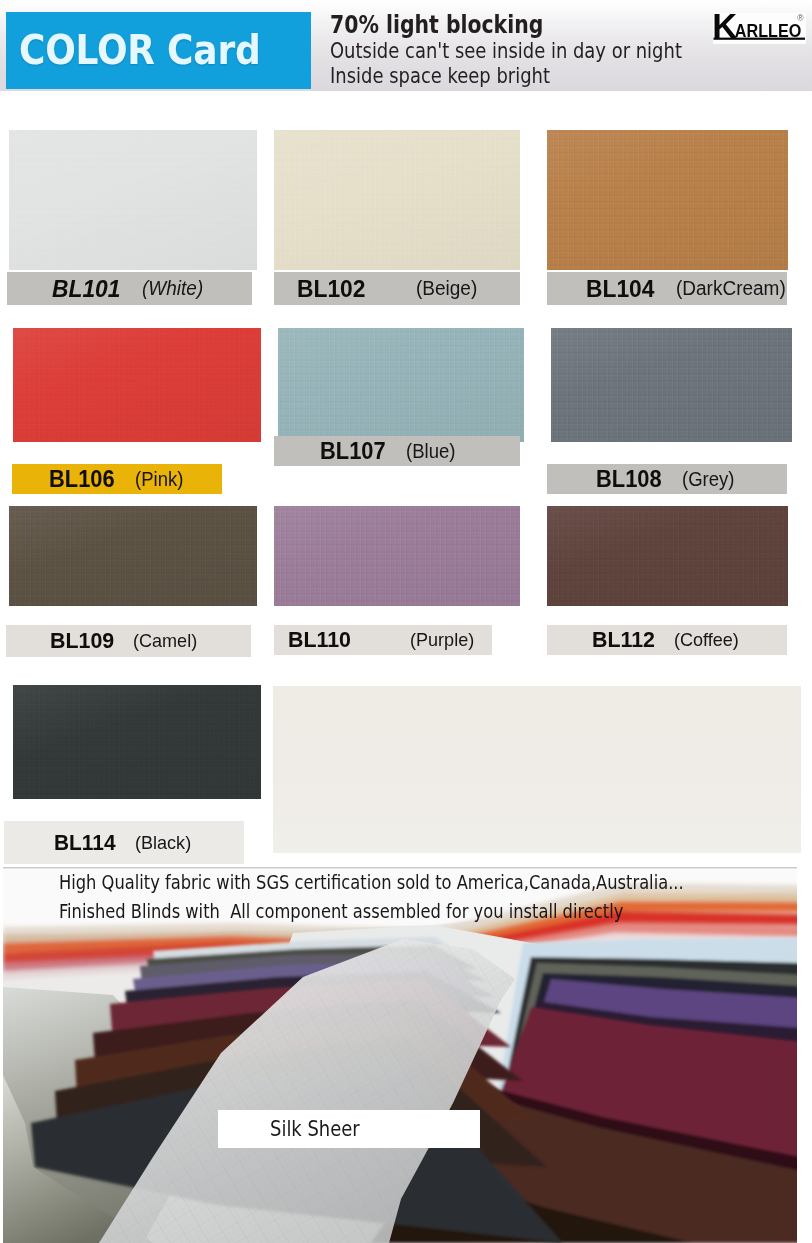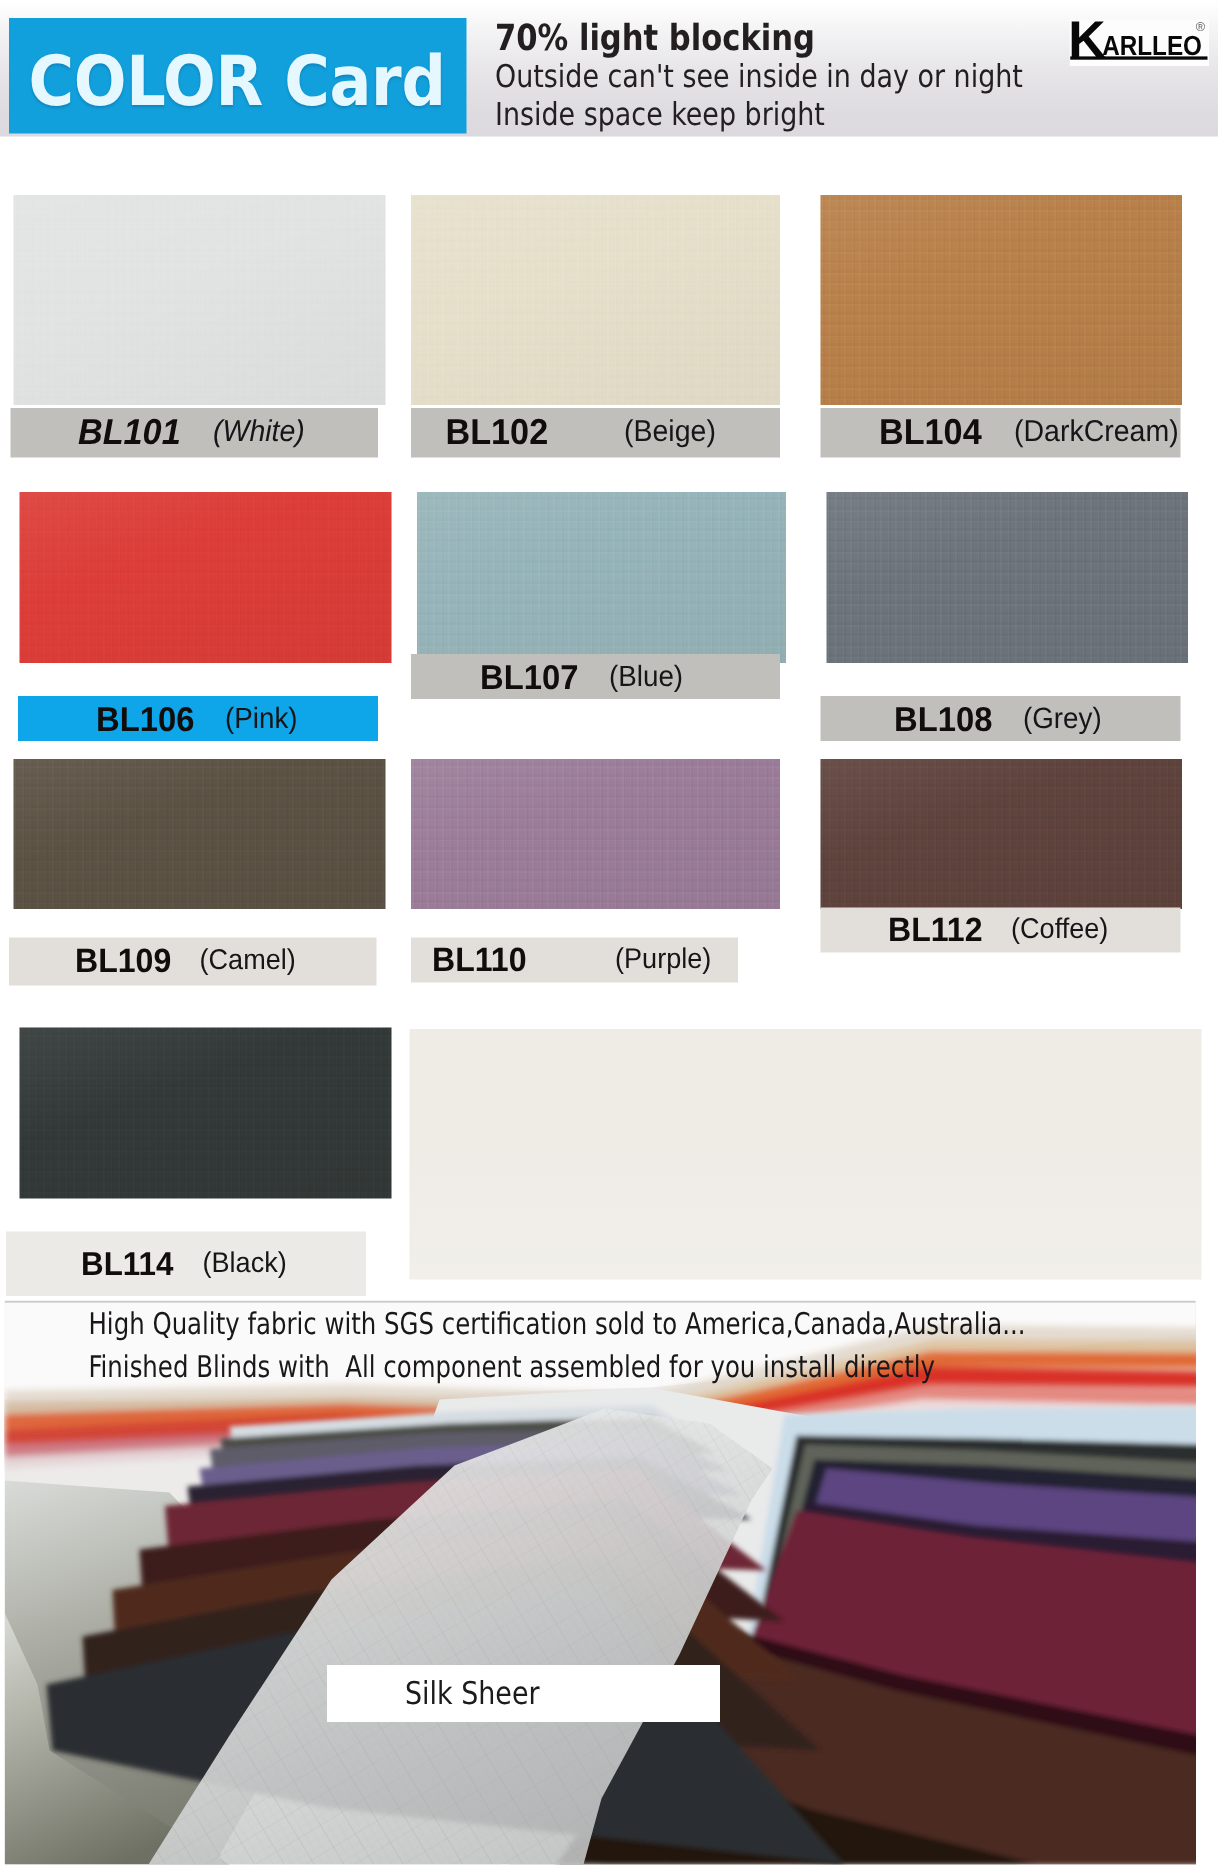--- a/index.html
+++ b/index.html
@@ -6,21 +6,21 @@
   html,body{margin:0;padding:0;}
   body{width:812px;height:1243px;background:#ffffff;
        font-family:"DejaVu Sans Condensed","DejaVu Sans",sans-serif;position:relative;overflow:hidden;}
   .page{position:absolute;left:0;top:0;width:812px;height:1243px;background:#fff;}
 
   
   .header{position:absolute;left:0;top:0;width:812px;height:91px;
           background:linear-gradient(180deg,#ffffff 0%,#fbfbfb 9%,#efeef0 32%,#e4e2e5 60%,
                                      #dedce0 82%,#dbd9dd 100%);}
   .blue-box{position:absolute;left:6px;top:12px;width:305px;height:77px;background:#12a0dd;}
-  .blue-box .ttl{position:absolute;left:13px;top:15px;font-size:46px;font-weight:bold;
+  .blue-box .ttl{position:absolute;left:13px;top:15px;font-size:40px;font-weight:bold;
         color:#e6f8ff;letter-spacing:-0.2px;white-space:nowrap;
         font-family:"DejaVu Sans Condensed","DejaVu Sans",sans-serif;
         text-shadow:0 1px 2px rgba(0,70,105,.30);}
   .hdr-lines{position:absolute;left:330px;top:13px;color:#231f20;}
   .hdr-lines div{white-space:nowrap;transform-origin:left center;}
   .hdr-lines .l1{font-size:24px;font-weight:bold;line-height:25.5px;transform:scaleX(.945);}
   .hdr-lines .l2{font-size:21px;line-height:25.5px;font-weight:400;transform:scaleX(.95);}
   .hdr-lines .l3{font-size:21px;line-height:25.5px;font-weight:400;transform:scaleX(.95);}
   .logo{position:absolute;left:713px;top:13px;width:100px;height:40px;}
 
@@ -101,21 +101,21 @@
         <div class="shade"></div>
       </div>
       <div class="bar" style="left: 547px; top: 272px; width: 240px; height: 33px; background: rgb(193, 191, 188); padding-left: 44px; padding-right: 0px; box-sizing: border-box;">
         <span class="code" style="font-size: 24px;">BL104</span>
         <span class="nm" style="font-size: 20px; margin-left: 18px;">(DarkCream)</span>
       </div>
       <div class="sw" style="left: 13px; top: 328px; width: 248px; height: 114px; background: rgb(220, 61, 56);">
         <div class="fab"></div>
         <div class="shade"></div>
       </div>
-      <div class="bar" style="left: 12px; top: 464px; width: 240px; height: 30px; background: #0ea5e9; padding-left: 0px; padding-right: 0px; box-sizing: border-box;">
+      <div class="bar" style="left: 12px; top: 464px; width: 210px; height: 30px; background: #eab308; padding-left: 0px; padding-right: 0px; box-sizing: border-box;">
         <span class="code" style="font-size: 23px;">BL106</span>
         <span class="nm" style="font-size: 19.5px; margin-left: 17px;">(Pink)</span>
       </div>
       <div class="sw" style="left: 278px; top: 328px; width: 246px; height: 114px; background: rgb(150, 180, 185);">
         <div class="fab"></div>
         <div class="shade"></div>
       </div>
       <div class="bar" style="left: 274px; top: 436px; width: 246px; height: 30px; background: rgb(193, 191, 188); padding-left: 0px; padding-right: 16px; box-sizing: border-box;">
         <span class="code" style="font-size: 23px;">BL107</span>
         <span class="nm" style="font-size: 19.5px; margin-left: 17px;">(Blue)</span>
@@ -141,21 +141,21 @@
         <div class="shade"></div>
       </div>
       <div class="bar" style="left: 274px; top: 625px; width: 218px; height: 30px; background: rgb(226, 223, 218); padding-left: 0px; padding-right: 0px; box-sizing: border-box; gap: 40px;">
         <span class="code" style="font-size: 22.5px;">BL110</span>
         <span class="nm" style="font-size: 19px; margin-left: 16px;">(Purple)</span>
       </div>
       <div class="sw" style="left: 547px; top: 506px; width: 241px; height: 100px; background: rgb(95, 67, 61);">
         <div class="fab"></div>
         <div class="shade"></div>
       </div>
-      <div class="bar" style="left: 547px; top: 605px; width: 240px; height: 30px; background: rgb(226, 223, 218); padding-left: 0px; padding-right: 0px; box-sizing: border-box;">
+      <div class="bar" style="left: 547px; top: 625px; width: 240px; height: 30px; background: rgb(226, 223, 218); padding-left: 0px; padding-right: 0px; box-sizing: border-box;">
         <span class="code" style="font-size: 22.5px;">BL112</span>
         <span class="nm" style="font-size: 19px; margin-left: 16px;">(Coffee)</span>
       </div>
       <div class="sw" style="left: 13px; top: 685px; width: 248px; height: 114px; background: rgb(51, 57, 56);">
         <div class="fab"></div>
         <div class="shade"></div>
       </div>
       <div class="bar" style="left: 4px; top: 821px; width: 240px; height: 43px; background: rgb(236, 234, 230); padding-left: 0px; padding-right: 0px; box-sizing: border-box;">
         <span class="code" style="font-size: 22px;">BL114</span>
         <span class="nm" style="font-size: 19px; margin-left: 16px;">(Black)</span>

